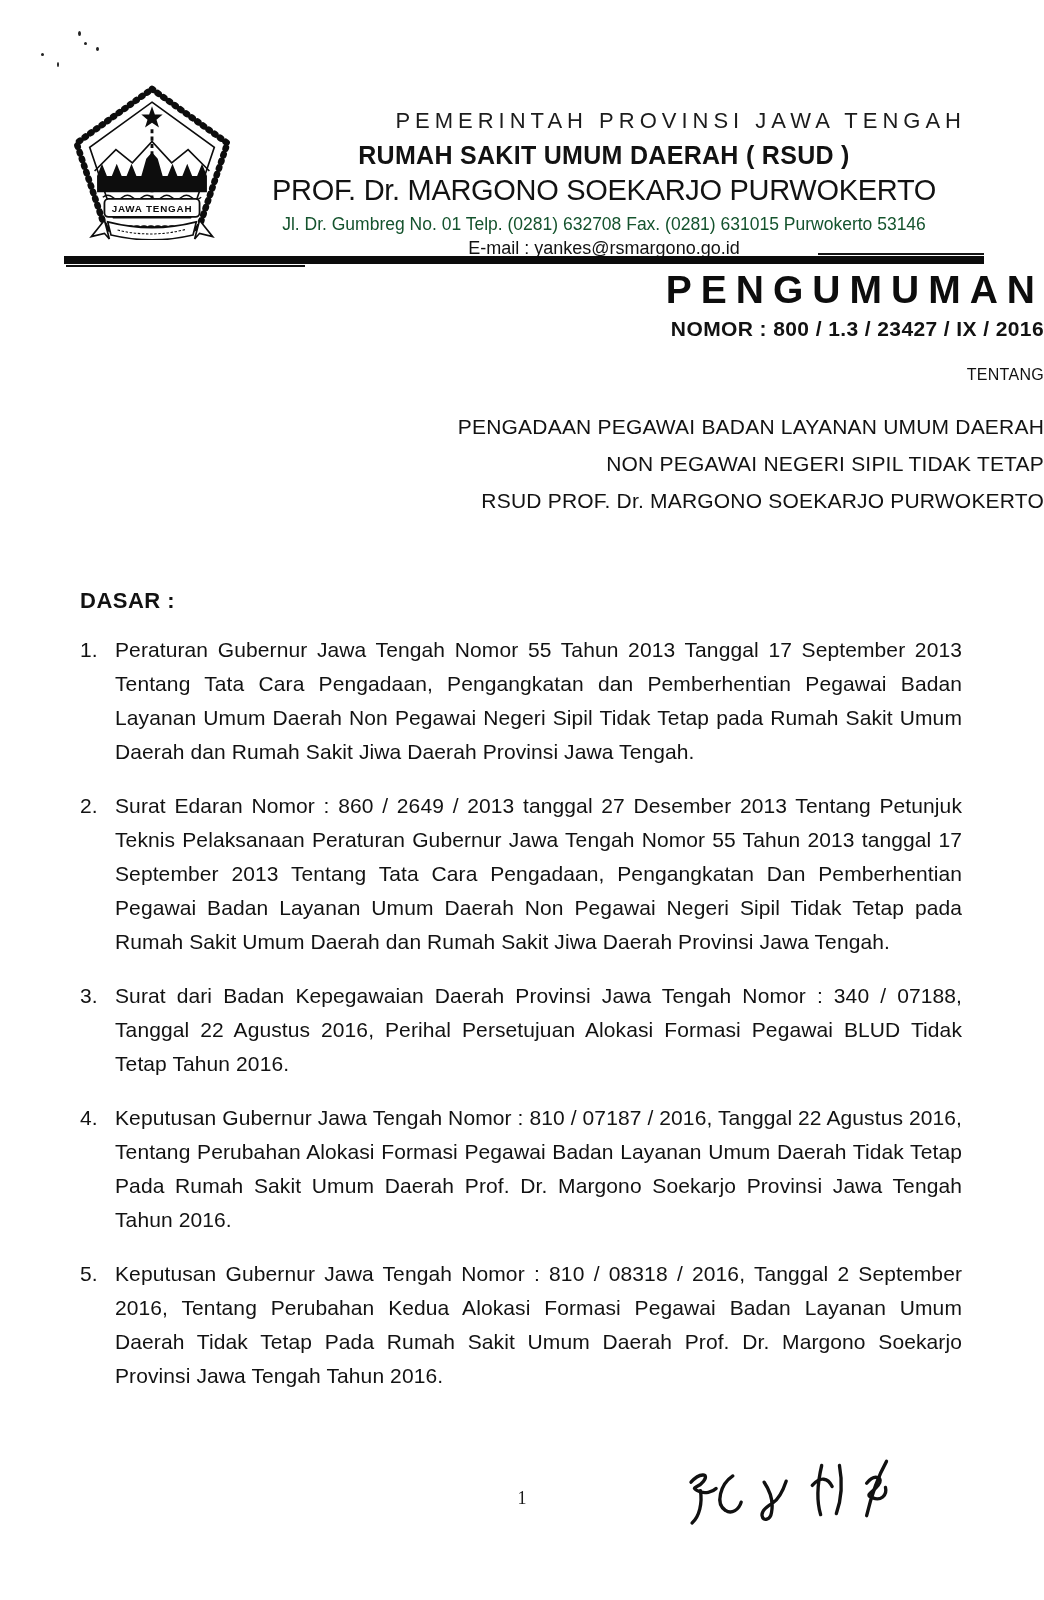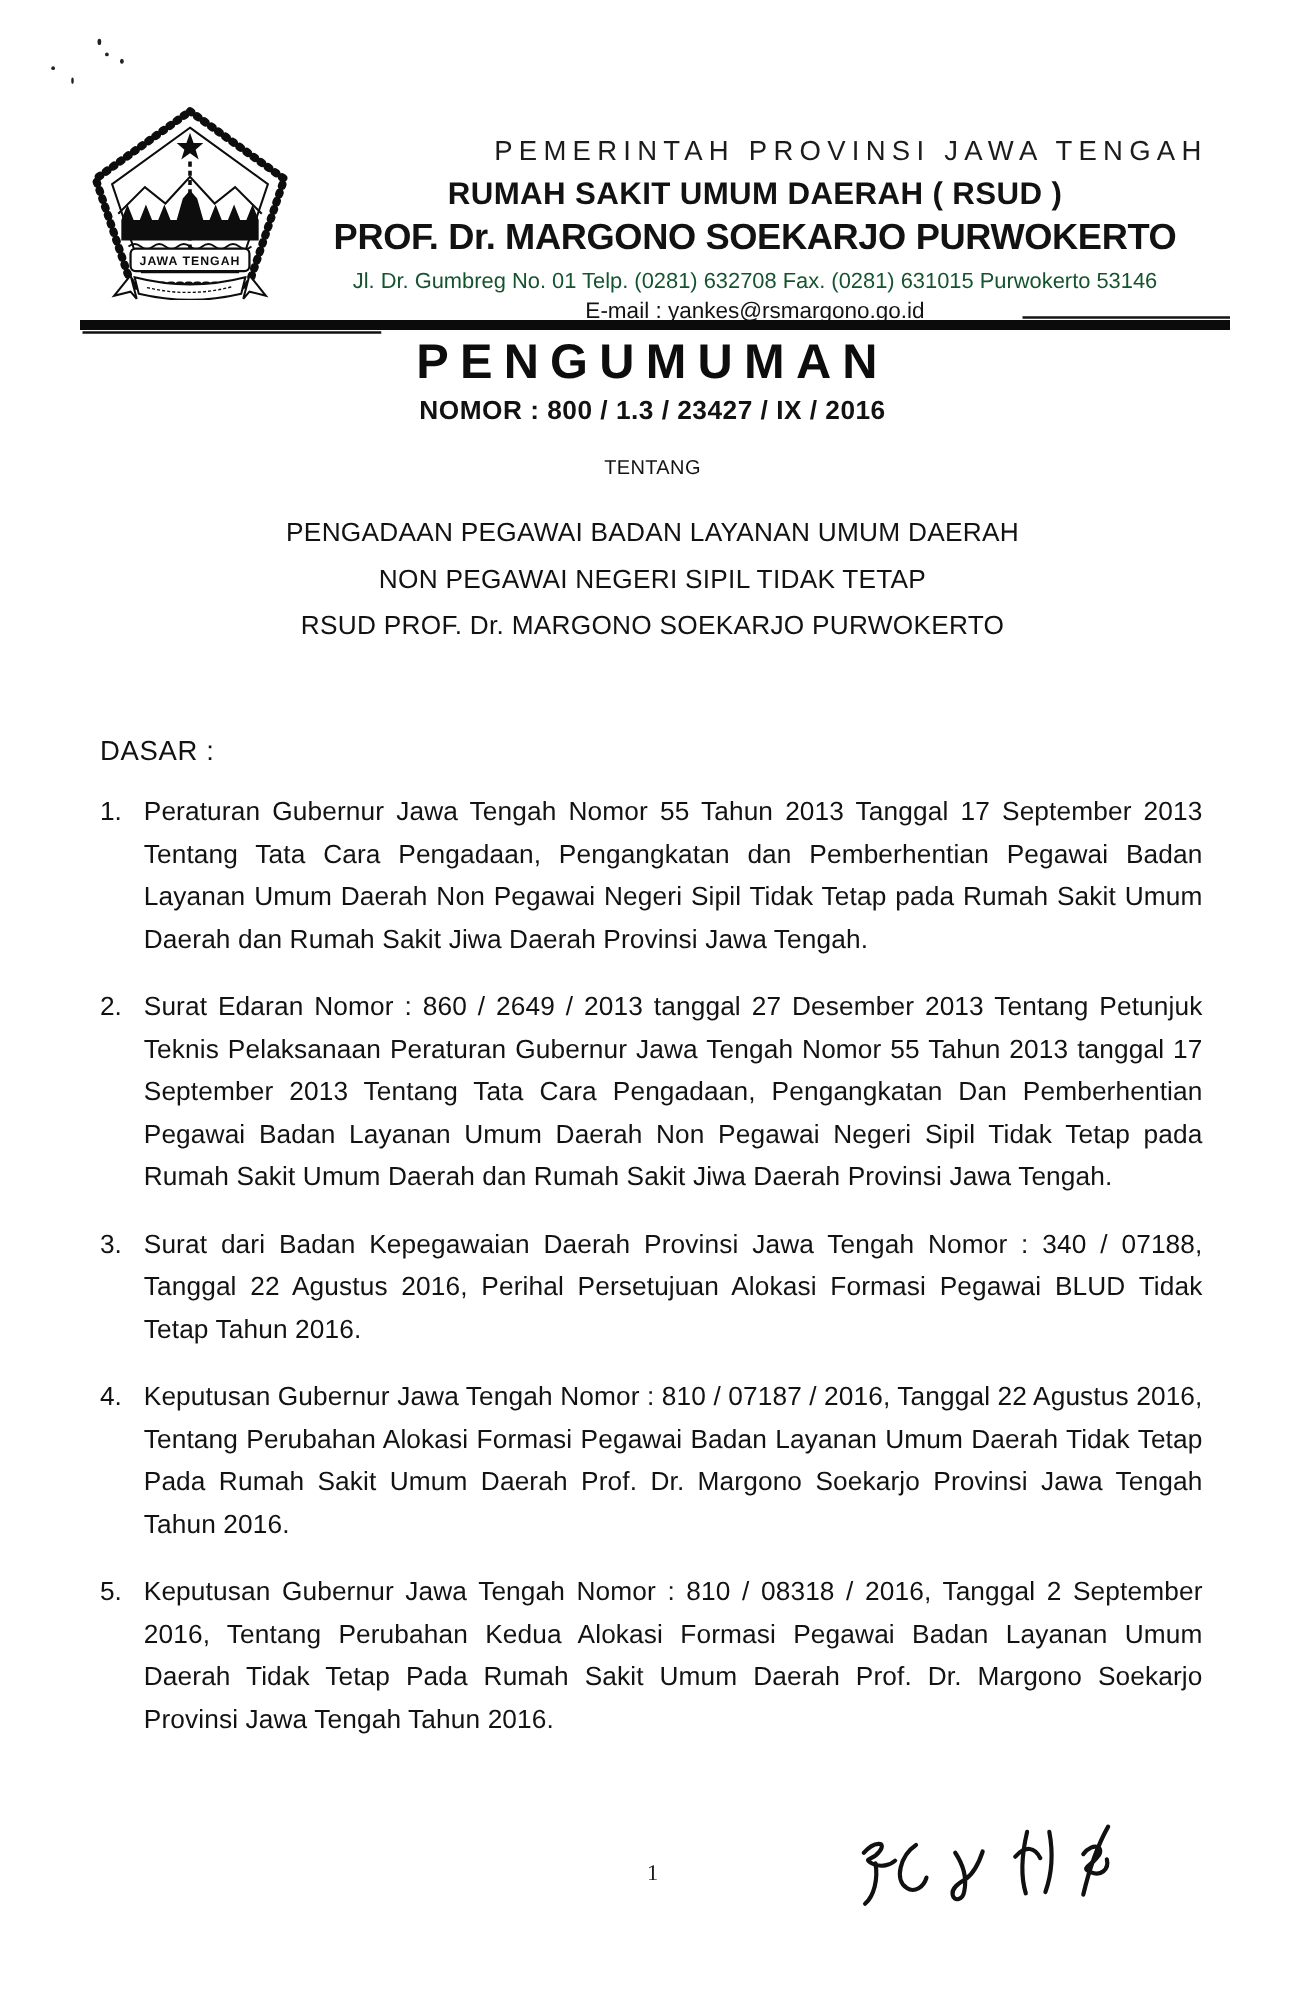--- a/index.html
+++ b/index.html
@@ -14,39 +14,39 @@
   
   .speck{position:absolute;background:#222;border-radius:50%;}
 
   
   .letterhead{position:absolute;left:64px;right:64px;top:84px;display:flex;}
   .logo-wrap{flex:0 0 178px;width:178px;}
   .logo-wrap svg{width:164px;height:156px;display:block;margin-left:6px;}
   .head-text{flex:1;text-align:center;padding-top:24px;padding-right:14px;}
   .h1{font-size:22px;letter-spacing:5px;white-space:nowrap;color:#1c1c1c;text-align:right;}
   .h2{font-size:25px;font-weight:bold;margin-top:7px;letter-spacing:0.3px;}
-  .h3{font-size:29px;font-weight:bold;margin-top:4px;letter-spacing:-0.3px;}
+  .h3{font-size:29px;font-weight:normal;margin-top:4px;letter-spacing:-0.3px;}
   .addr{font-size:17.5px;margin-top:7px;color:#14532d;}
   .email{font-size:18px;margin-top:3px;}
   .email .u{border-bottom:2.5px solid #0c0c0c;padding-bottom:0px;}
 
   
   .rule{position:absolute;left:64px;right:60px;top:256px;height:8px;background:#0b0b0b;}
   .rule::after{content:"";position:absolute;left:2px;top:9px;width:26%;height:2px;background:#111;}
   .rule::before{content:"";position:absolute;right:0;top:-3px;width:18%;height:2px;background:#151515;}
 
   
-  .title-block{position:absolute;left:0;right:0;top:268px;text-align:center;}
+  .title-block{position:absolute;left:0;right:0;top:268px;text-align:right;}
   .peng{font-size:39px;font-weight:bold;letter-spacing:9px;color:#0d0d0d;}
   .nomor{font-size:21px;font-weight:bold;margin-top:5px;letter-spacing:0.4px;}
   .tentang{font-size:16px;margin-top:25px;letter-spacing:0.3px;}
   .subject{margin-top:24px;font-size:21px;line-height:37px;letter-spacing:0.2px;}
 
   
-  .dasar-label{position:absolute;left:80px;top:588px;font-size:22px;font-weight:normal;letter-spacing:0.5px;}
+  .dasar-label{position:absolute;left:80px;top:588px;font-size:22px;font-weight:bold;letter-spacing:0.5px;}
   .items{position:absolute;left:80px;right:82px;top:633px;}
   .item{display:flex;margin-bottom:20px;}
   .item .num{flex:0 0 35px;width:35px;font-size:21px;line-height:34px;}
   .item .txt{flex:1;font-size:21px;line-height:34px;text-align:justify;margin:0;letter-spacing:0.1px;}
 
   
   .pagenum{position:absolute;left:0;right:0;top:1488px;text-align:center;
            font-family:"Liberation Serif", serif;font-size:18px;color:#1a1a1a;}
   .sig{position:absolute;left:668px;top:1452px;width:230px;height:96px;}
 </style>

